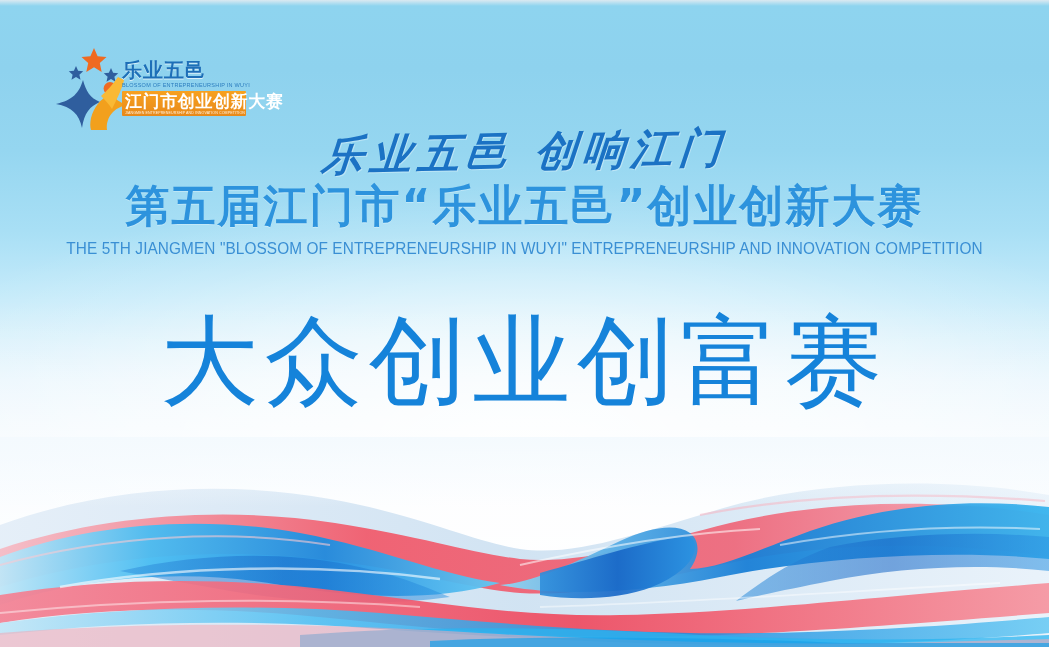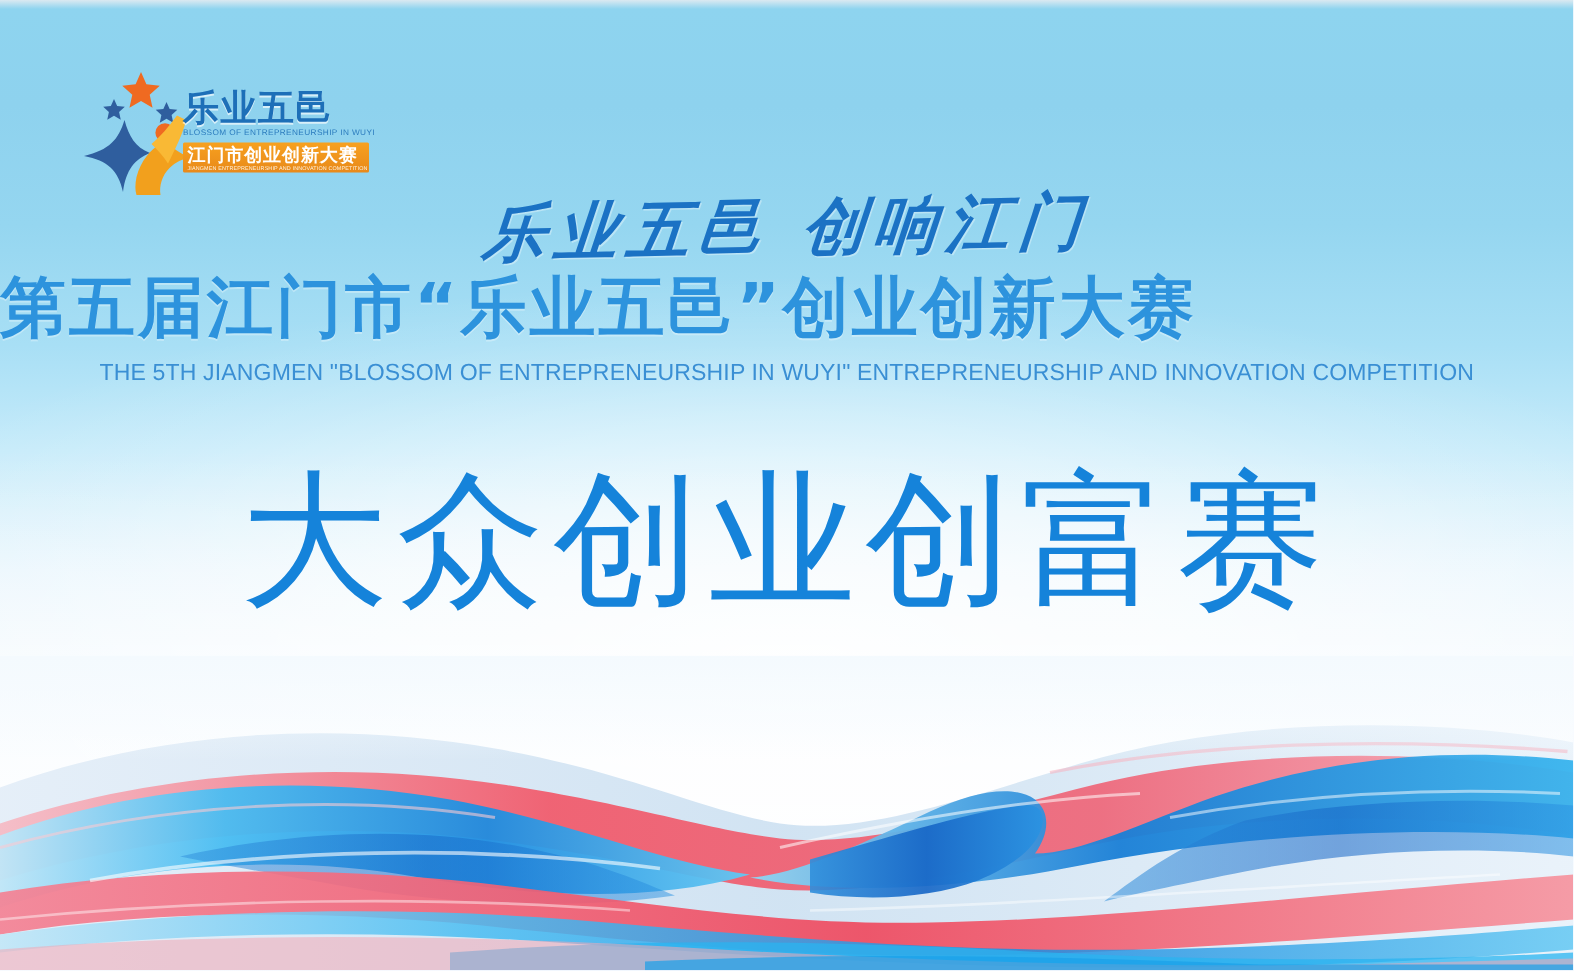--- a/index.html
+++ b/index.html
@@ -74,21 +74,21 @@
     width: 80px; height: 86px;
   }
   .logo-word {
     position: absolute;
     left: 70px;
     top: 16px;
     width: 130px;
   }
   .logo-cn {
     font-family: "DejaVu Sans", "Liberation Sans", sans-serif;
-    font-size: 24px;
+    font-size: 20px;
     font-weight: 700;
     letter-spacing: 1px;
     line-height: 1;
     color: #1d6fb8;
     text-shadow: 0 1px 0 rgba(255,255,255,0.65);
     white-space: nowrap;
   }
   .logo-en {
     font-size: 5.4px;
     letter-spacing: 0.25px;
@@ -101,21 +101,21 @@
   .logo-band {
     margin-top: 3px;
     background: linear-gradient(to bottom, #f7a11f, #e8891a);
     border-radius: 1px;
     padding: 2px 3px 1px 3px;
     width: 124px;
     box-sizing: border-box;
   }
   .logo-band-cn {
     font-family: "DejaVu Sans", "Liberation Sans", sans-serif;
-    font-size: 12px;
+    font-size: 17px;
     font-weight: 700;
     color: #ffffff;
     letter-spacing: 0.6px;
     line-height: 1.05;
     white-space: nowrap;
   }
   .logo-band-en {
     font-size: 3.6px;
     color: #fff3e0;
     letter-spacing: 0.1px;
@@ -137,21 +137,21 @@
     color: #1b72c4;
     text-shadow: 1px 1px 0 rgba(255,255,255,0.35);
     transform: skewX(-6deg) rotate(-1.2deg);
   }
 
   
   .main-title {
     position: absolute;
     left: 0; right: 0;
     top: 183px;
-    text-align: left;
+    text-align: center;
     font-family: "DejaVu Sans", "Liberation Sans", sans-serif;
     font-size: 44px;
     font-weight: 700;
     letter-spacing: 2px;
     line-height: 1.05;
     color: #2d93dd;
     text-shadow: 0 1px 0 rgba(255,255,255,0.3);
     white-space: nowrap;
   }
 

